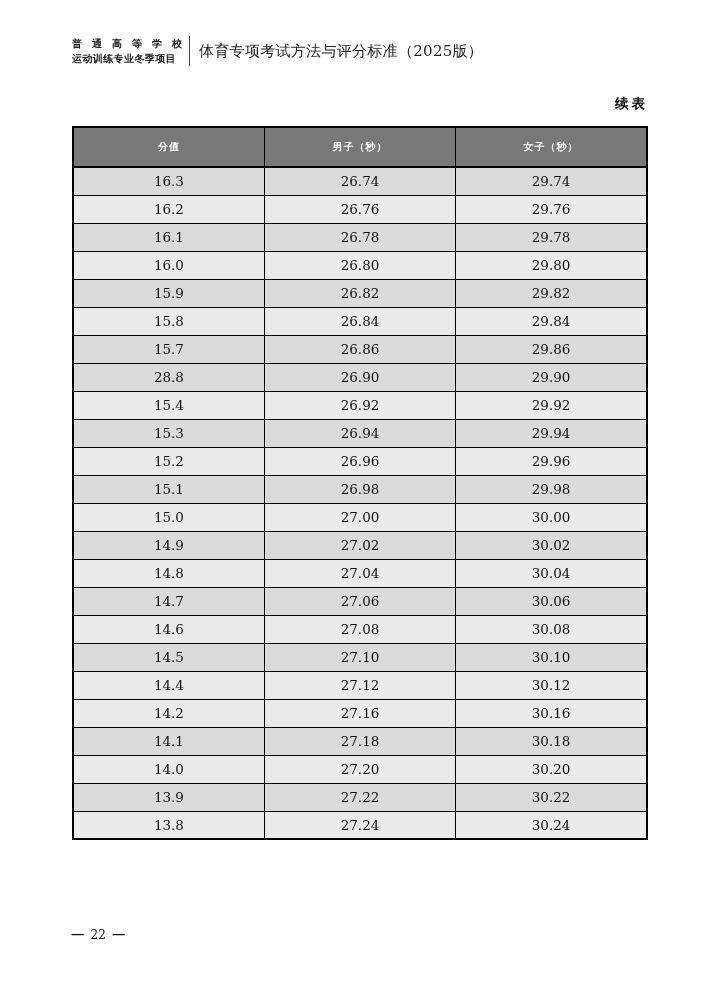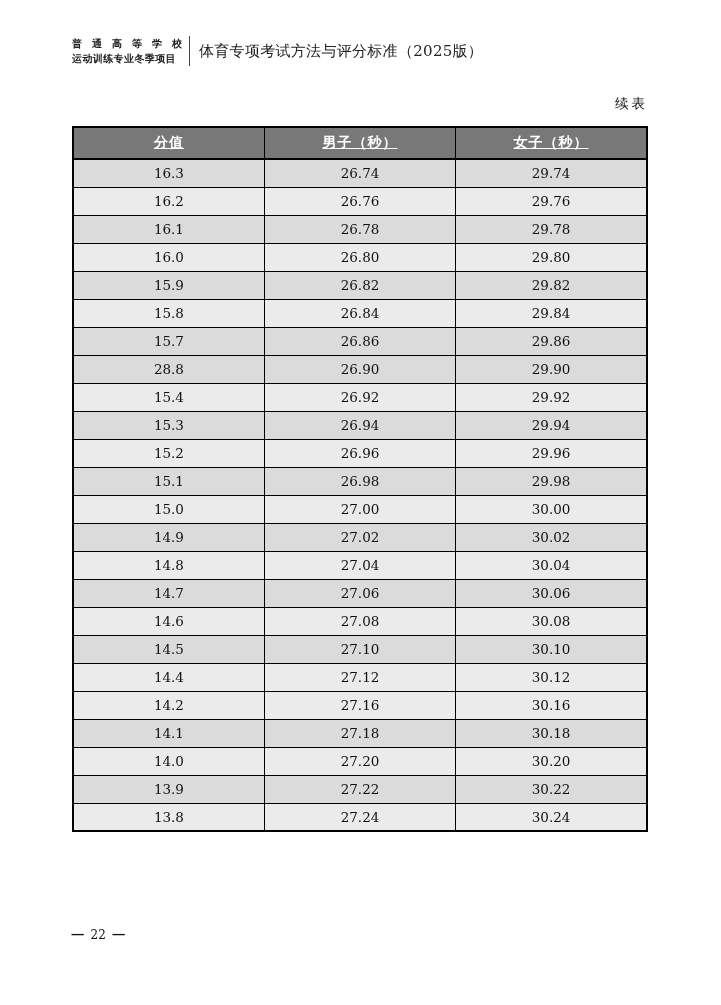--- a/index.html
+++ b/index.html
@@ -27,40 +27,39 @@
     width:110px;font-size:10px;font-weight:bold;color:#222;line-height:15px;
   }
   .doc-header-left .l1{display:flex;justify-content:space-between;}
   .doc-header-left .l2{letter-spacing:0.4px;white-space:nowrap;}
   .head-divider{width:1px;height:30px;background:#444;margin:0 9px 0 7px;}
   .doc-header-right{font-size:15px;color:#222;letter-spacing:0.3px;white-space:nowrap;}
 
   
   .continued{
     position:absolute;top:95px;right:73px;
-    font-size:13.5px;font-weight:normal;letter-spacing:3px;color:#111;
+    font-size:13.5px;font-weight:bold;letter-spacing:3px;color:#111;
   }
 
   
   table.score-table{
     position:absolute;left:72px;top:126px;width:576px;
     border-collapse:collapse;table-layout:fixed;
     font-size:13.5px;
   }
   table.score-table th,
   table.score-table td{
     border:1px solid var(--border);
     text-align:center;vertical-align:middle;
     padding:0;
   }
   table.score-table th{
     background:var(--header-bg);color:var(--header-text);
-    height:32px;font-weight:bold;font-size:14px;letter-spacing:1px;
+    height:40px;font-weight:bold;font-size:10px;letter-spacing:1px;
     border-bottom:2px solid var(--border);
-    text-decoration:underline;
   }
   table.score-table{border:2px solid var(--border);}
   table.score-table td{height:28px;color:#111;}
   table.score-table tr.dark td{background:var(--row-dark);}
   table.score-table tr.light td{background:var(--row-light);}
 
   
   .page-footer{
     position:absolute;top:928px;left:72px;
     display:flex;align-items:center;gap:7px;

